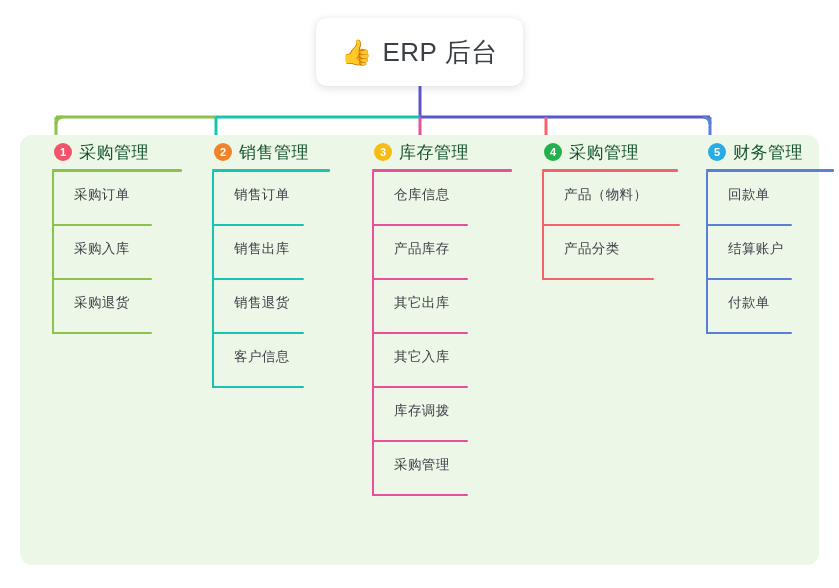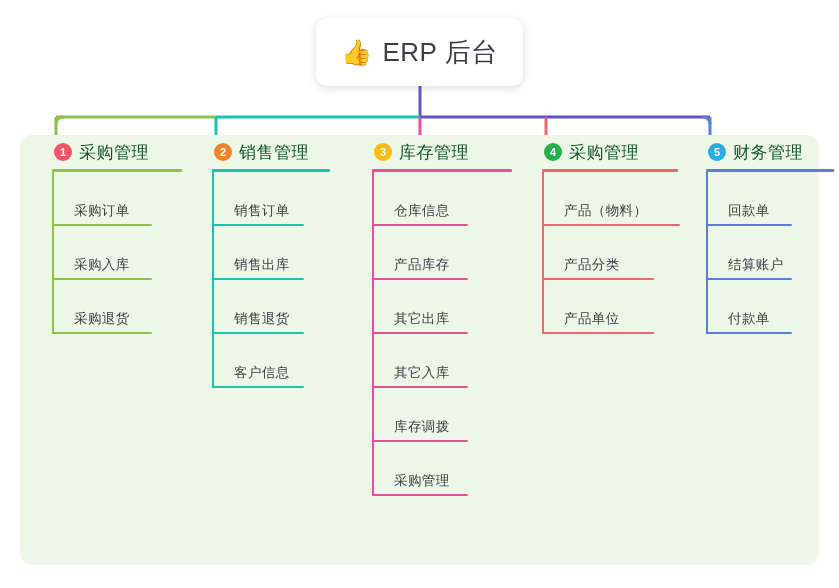--- a/index.html
+++ b/index.html
@@ -114,21 +114,21 @@
     bottom: 0;
     width: 2px;
   }
   .item {
     position: relative;
     height: 54px;
     box-sizing: border-box;
     padding-left: 22px;
     display: flex;
     align-items: flex-end;
-    padding-bottom: 6px;
+    padding-bottom: 22px;
     font-family: Liberation Mono, monospace;
   }
   .item .label {
     font-size: 13.5px;
     color: #3b3f45;
     white-space: nowrap;
     letter-spacing: 0.4px;
   }
   .item .rule {
     position: absolute;
@@ -252,24 +252,20 @@
       <div class="items">
         <div class="spine" style="background: rgb(244, 99, 106);"></div>
         <div class="item">
           <span class="label">产品（物料）</span>
           <div class="rule" style="background: rgb(244, 99, 106); width: 138px;"></div>
         </div>
         <div class="item">
           <span class="label">产品分类</span>
           <div class="rule" style="background: rgb(244, 99, 106); width: 112px;"></div>
         </div>
-        <div class="item">
-          <span class="label">产品单位</span>
-          <div class="rule" style="background: rgb(244, 99, 106); width: 112px;"></div>
-        </div>
       </div>
     </div>
     <div class="column" style="left: 670px;">
       <div class="col-head">
         <span class="badge" style="background: rgb(41, 172, 227);">5</span>
         <span class="col-title">财务管理</span>
       </div>
       <div class="head-rule" style="background: rgb(90, 127, 214); width: 128px;"></div>
       <div class="items">
         <div class="spine" style="background: rgb(90, 127, 214);"></div>

